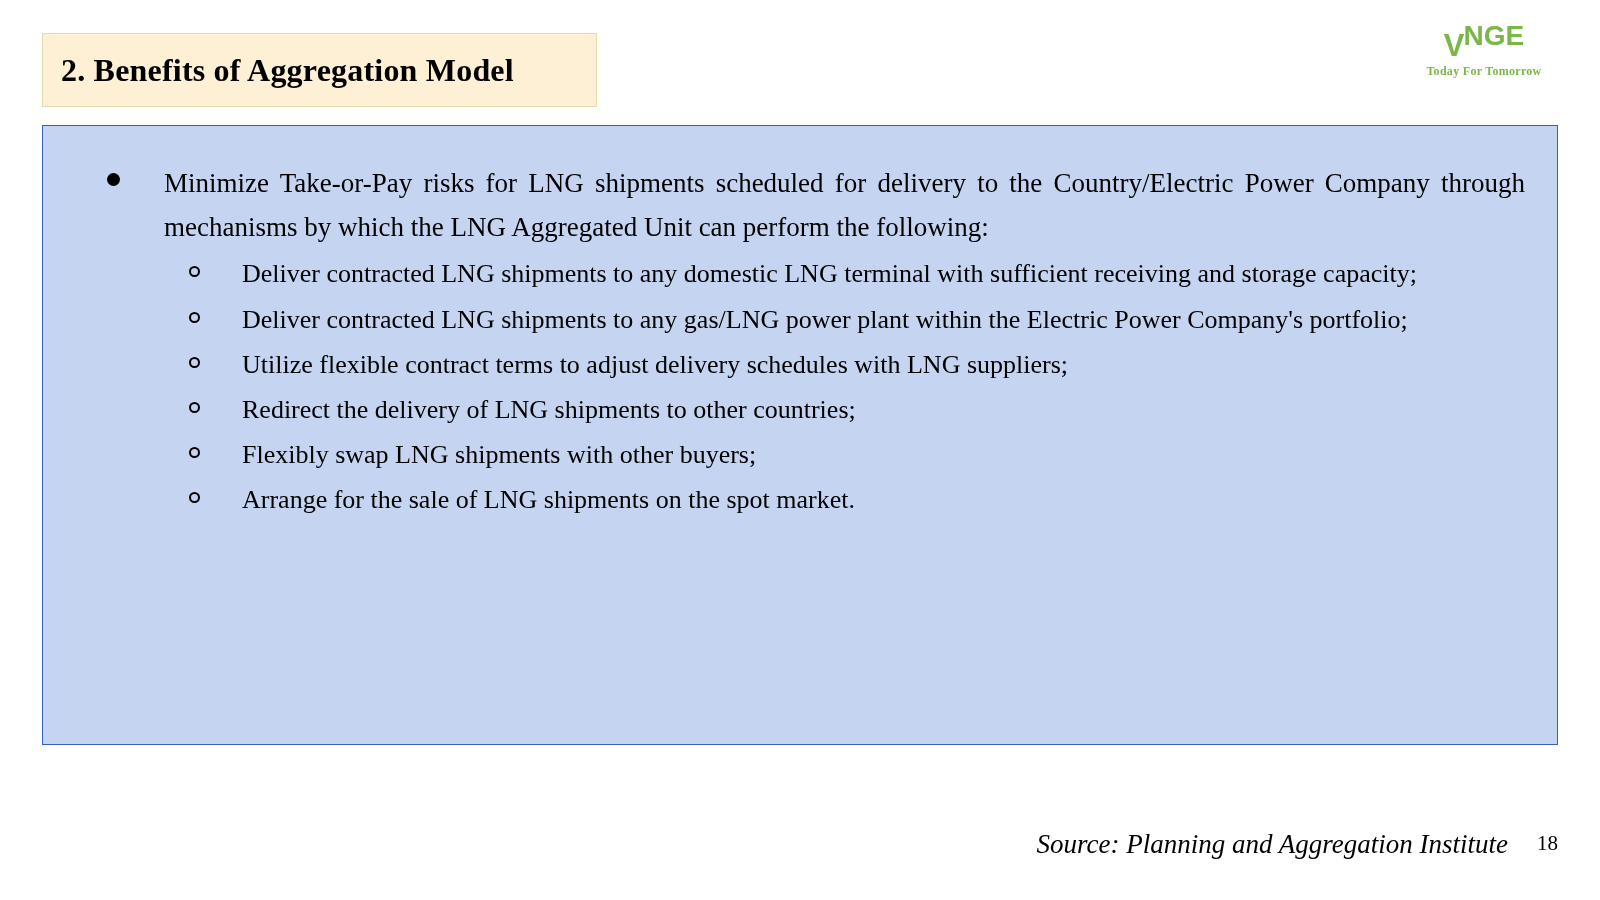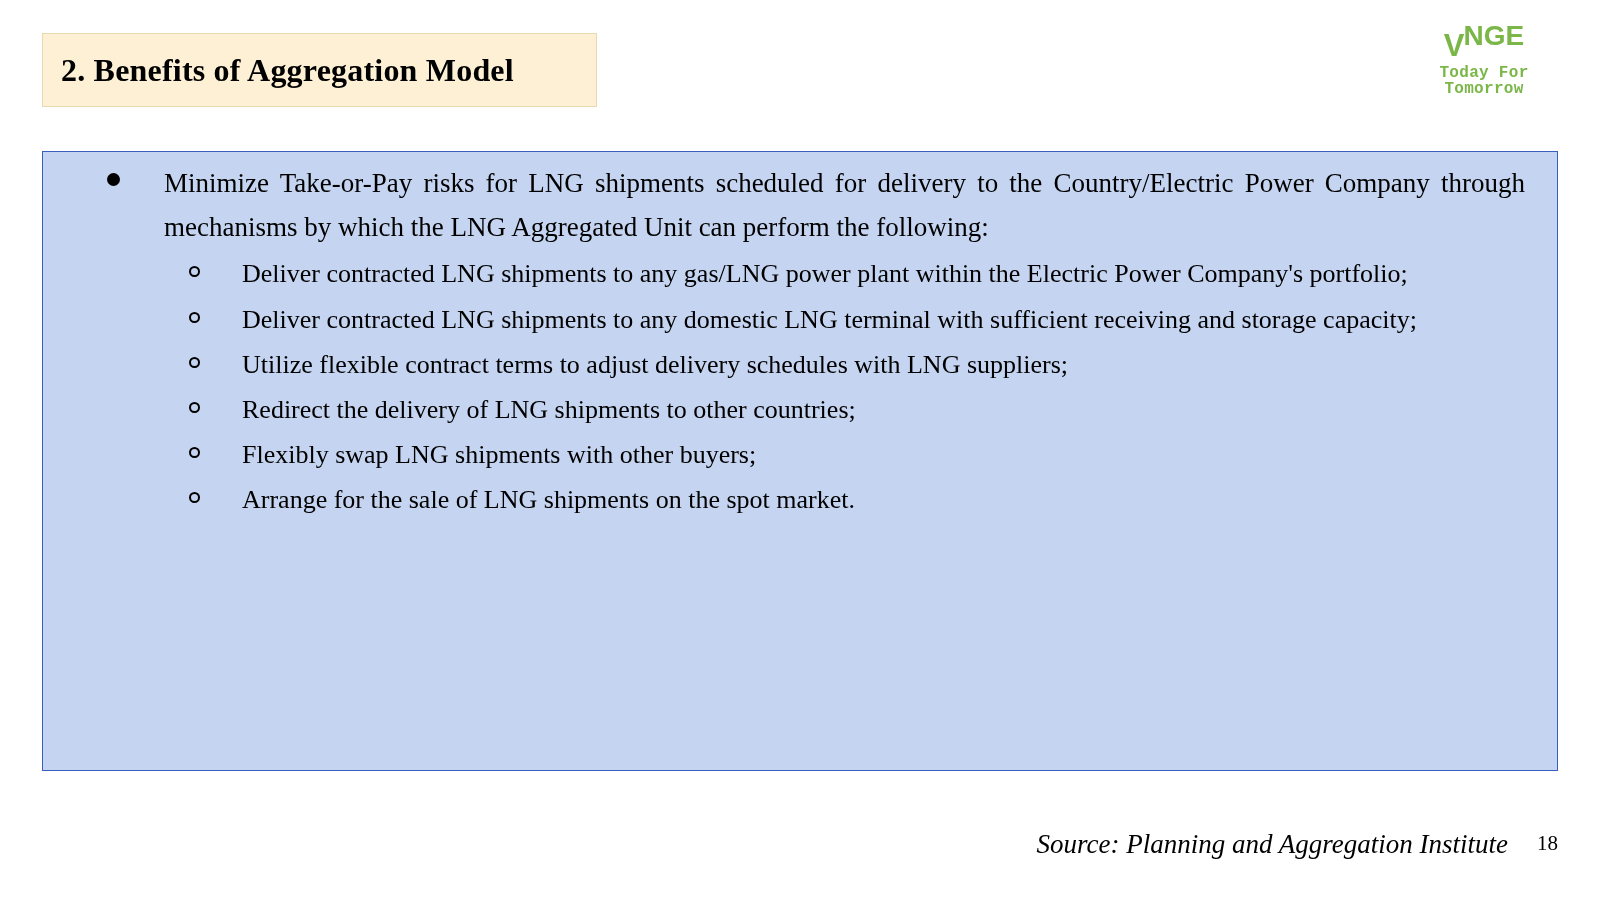--- a/index.html
+++ b/index.html
@@ -59,39 +59,38 @@
     letter-spacing: -1px;
     display: inline-block;
   }
   .logo-main .nge {
     font-size: 28px;
     vertical-align: super;
     letter-spacing: 0px;
   }
   .logo-tag {
     margin-top: 4px;
-    font-family: Liberation Mono, monospace;
+    font-family: Liberation Serif, serif;
     font-weight: bold;
-    font-size: 16px;
+    font-size: 12px;
     color: #7ab648;
     letter-spacing: 0.3px;
   }
 
   
   .content-box {
     position: absolute;
     left: 42px;
     top: 125px;
     width: 1516px;
     height: 620px;
     background: #c5d4f0;
     border: 1px solid #3a5fbf;
     box-sizing: border-box;
-    padding: 10px 26px 10px 26px;
-    margin-top: 26px;
+    padding: 36px 26px 10px 26px;
   }
 
   ul.level1 {
     list-style: none;
     margin: 0;
     padding: 0;
   }
   li.l1 {
     position: relative;
     padding-left: 95px;
@@ -187,25 +186,25 @@
 
   <div class="content-box">
     <ul class="level1">
       <li class="l1">
         <span class="bullet1"></span>
         <span class="l1-text">Minimize Take-or-Pay risks for LNG shipments scheduled for delivery to the Country/Electric Power Company through mechanisms by which the LNG Aggregated Unit can perform the following:</span>
 
         <ul class="level2">
           <li class="l2">
             <span class="bullet2"></span>
+            <span class="l2-text justify">Deliver contracted LNG shipments to any domestic LNG terminal with sufficient receiving and storage capacity;</span>
+          </li>
+          <li class="l2">
+            <span class="bullet2"></span>
             <span class="l2-text justify">Deliver contracted LNG shipments to any gas/LNG power plant within the Electric Power Company's portfolio;</span>
-          </li>
-          <li class="l2">
-            <span class="bullet2"></span>
-            <span class="l2-text justify">Deliver contracted LNG shipments to any domestic LNG terminal with sufficient receiving and storage capacity;</span>
           </li>
           <li class="l2">
             <span class="bullet2"></span>
             <span class="l2-text">Utilize flexible contract terms to adjust delivery schedules with LNG suppliers;</span>
           </li>
           <li class="l2">
             <span class="bullet2"></span>
             <span class="l2-text">Redirect the delivery of LNG shipments to other countries;</span>
           </li>
           <li class="l2">

